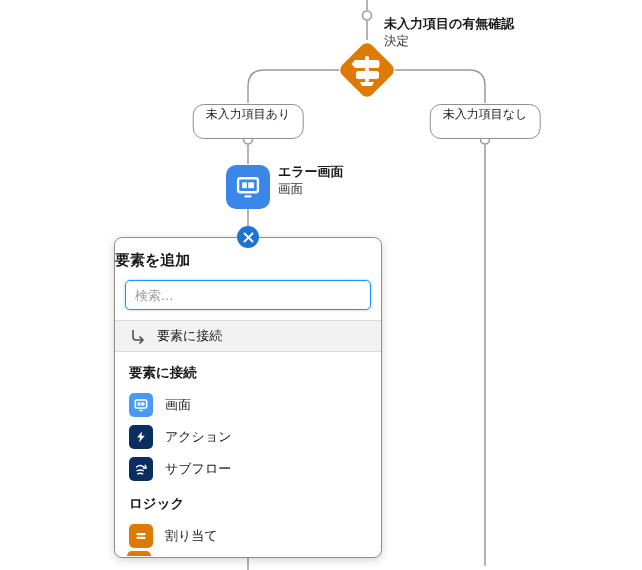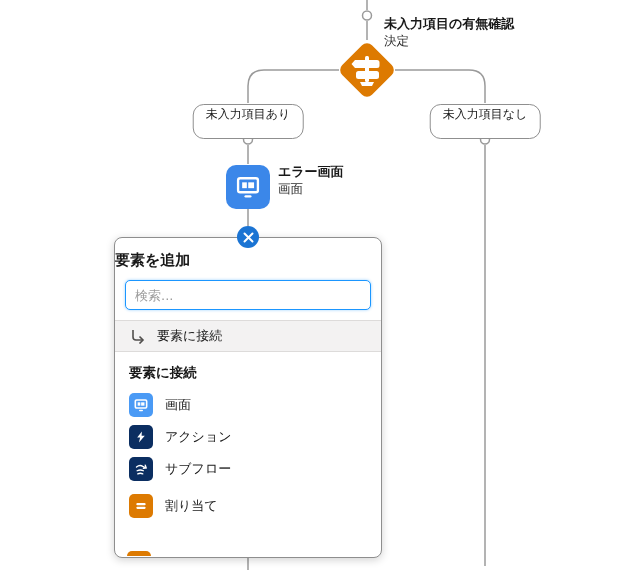--- a/index.html
+++ b/index.html
@@ -172,20 +172,21 @@
             <path d="M4 8 q5 -4 10 -1 l4 2"></path>
             <path d="M18 5 l1.5 4.5 L15 10"></path>
             <path d="M5 14 q5 -2.5 10 0"></path>
             <path d="M6 19 q4 -2 8 0"></path>
           </svg>
         </span>
         <span class="lbl">サブフロー</span>
       </div>
     </div>
 
+    <div class="section-header second">ロジック</div>
 
     <div class="items-pad">
       <div class="item-row">
         <span class="item-icon icon-assignment">
           <svg width="14" height="14" viewBox="0 0 24 24">
             <rect x="4" y="7" width="16" height="3.6" rx="1.8" fill="#fff"></rect>
             <rect x="4" y="13.4" width="16" height="3.6" rx="1.8" fill="#fff"></rect>
           </svg>
         </span>
         <span class="lbl">割り当て</span>

